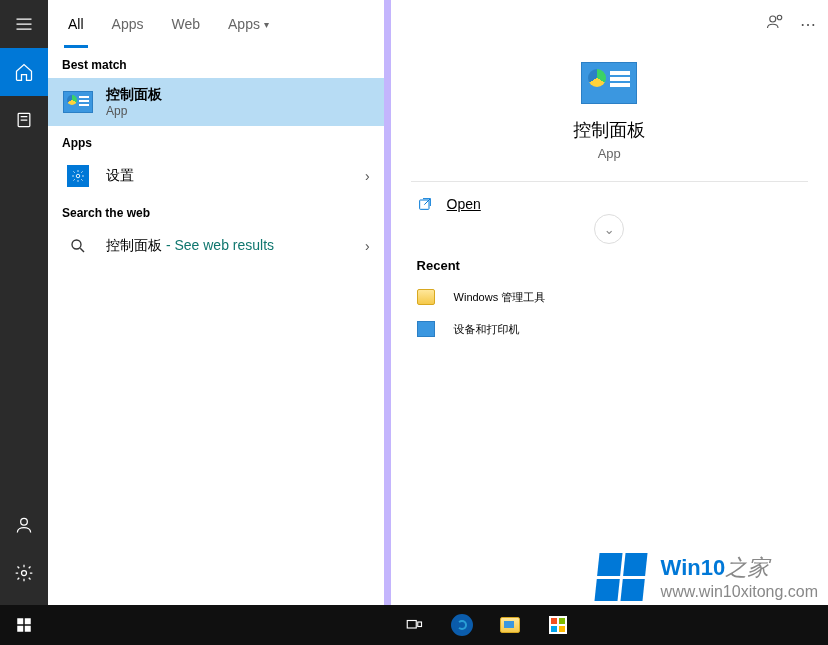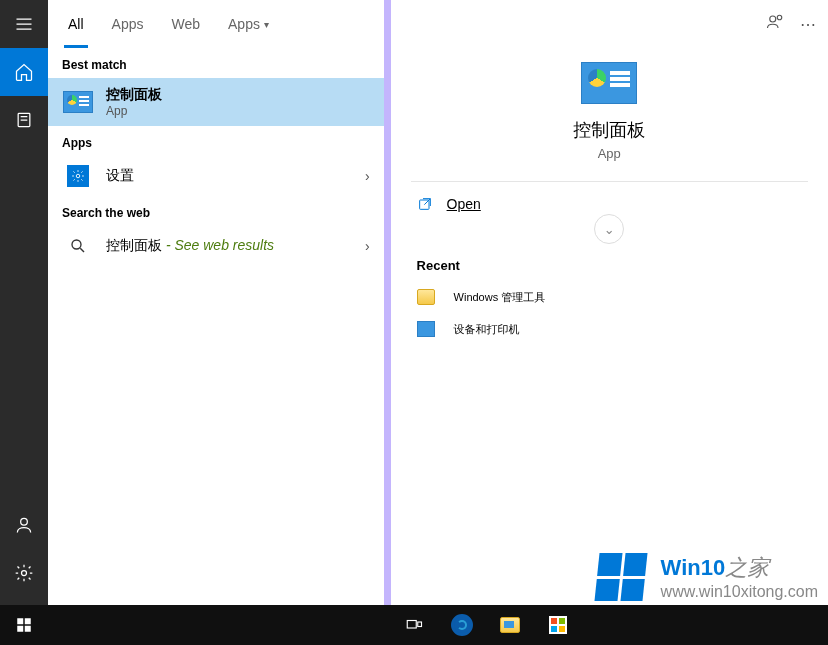--- a/index.html
+++ b/index.html
@@ -21,21 +21,21 @@
   .tab .caret { margin-left: 4px; font-size: 10px; }
   .section-hdr { font-weight: 600; font-size: 12px; padding: 10px 14px 6px; color: #000; }
   .result { display: flex; align-items: center; padding: 8px 14px; gap: 12px; cursor: pointer; position: relative; }
   .result.selected { background: #b7dcf4; }
   .result .icon-box { width: 32px; height: 24px; display: flex; align-items: center; justify-content: center; flex-shrink: 0; }
   .result .txt { display: flex; flex-direction: column; }
   .result .title { font-size: 14px; color: #000; }
   .result .sub { font-size: 12px; color: #555; }
   .result.selected .title { font-weight: 600; }
   .result .chev { margin-left: auto; color: #555; font-size: 14px; }
-  .web-sub { color: #4d7c0f; font-style: italic; }
+  .web-sub { color: #0f766e; }
   .spacer { flex: 1; }
   .searchbar { height: 40px; border-top: 1px solid #e5e5e5; display: flex; align-items: center; padding: 0 12px; gap: 10px; }
   .searchbar svg { width: 16px; height: 16px; stroke: #333; fill: none; stroke-width: 1.5; }
   .searchbar input { border: none; outline: none; font-size: 14px; flex: 1; }
   
   .detail { width: 438px; display: flex; flex-direction: column; }
   .detail-top { height: 48px; display: flex; align-items: center; justify-content: flex-end; padding: 0 12px; gap: 16px; }
   .detail-top .ic { color: #555; cursor: pointer; font-size: 16px; }
   .hero { display: flex; flex-direction: column; align-items: center; padding: 14px 0 20px; border-bottom: 1px solid #e5e5e5; margin: 0 20px; }
   .hero-icon { width: 56px; height: 42px; background: #3b97e0; border: 1px solid #2b7fc5; position: relative; margin-bottom: 14px; }

